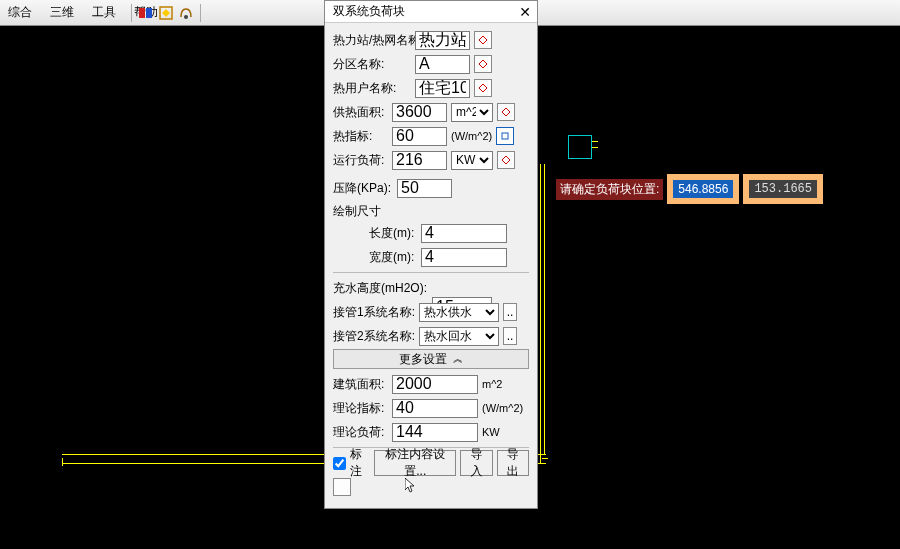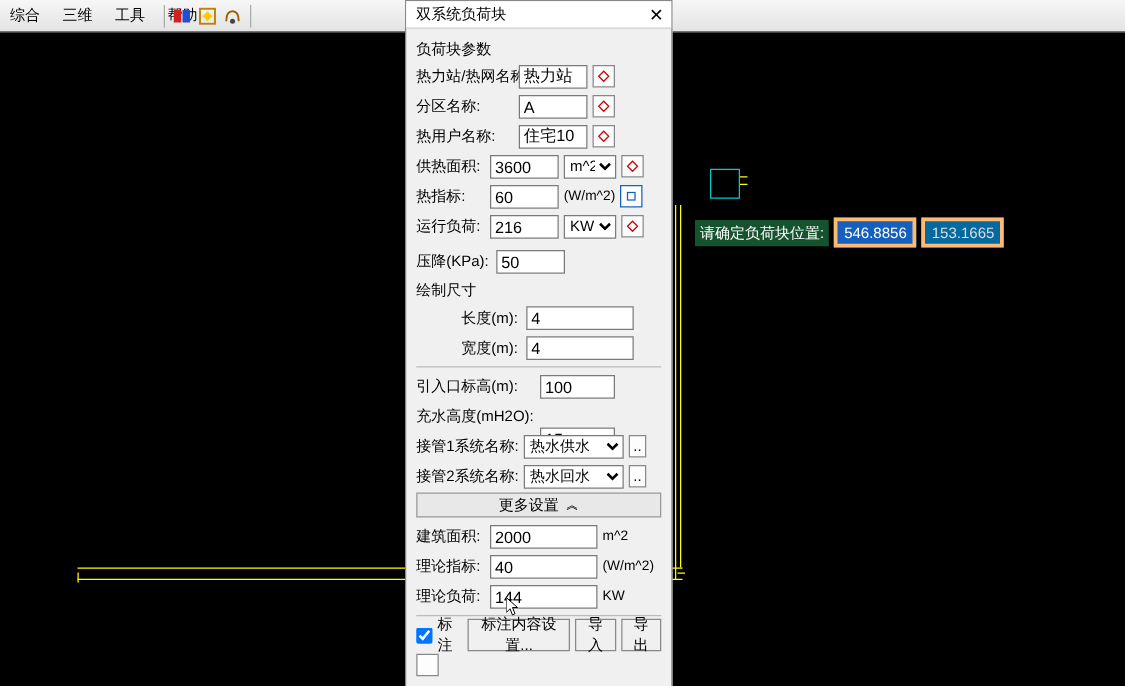--- a/index.html
+++ b/index.html
@@ -76,32 +76,33 @@
 .prompt {
   position:absolute;
   left:556px; top:174px;
   display:flex;
   align-items:center;
   gap:4px;
   z-index:4;
 }
 .prompt-label {
   color:#fff;
-  background:#14532d;
+  background:#7f1d1d;
   padding:2px 4px;
 }
 .prompt-val {
   color:#fff;
   background:#1560bd;
   padding:2px 5px;
-  border:3px solid #fdba74;
+  border:6px solid #fdba74;
 }
 .prompt-val.gray {
-  background:#0369a1;
+  background:#404040;
   color:#ddd;
+  font-family:Liberation Mono, monospace;
 }
 
 
 .dialog {
   position:absolute;
   left:324px; top:0;
   width:214px;
   background:#f0f0f0;
   border:1px solid #888;
   z-index:10;
@@ -138,21 +139,21 @@
 .lbl {
   color:#000;
   width:78px;
   white-space:nowrap;
 }
 .lbl.narrow { width:48px;margin-left:36px; }
 .inp {
   height:19px;
   border:1px solid #7a7a7a;
   background:#fff;
-  font-size:13px;
+  font-size:16px;
   padding:0 3px;
 }
 .inp-m { width:55px; }
 .inp-l { width:86px; }
 .sel {
   height:19px;
   border:1px solid #7a7a7a;
   background:#fff;
   font-size:12px;
 }
@@ -257,21 +258,20 @@
   <span class="prompt-val">546.8856</span>
   <span class="prompt-val gray">153.1665</span>
 </div>
 
 <div class="dialog">
   <div class="dlg-title">
     <span>双系统负荷块</span>
     <span class="close">✕</span>
   </div>
   <div class="dlg-body">
-    <div class="section-label">负荷块参数</div>
 
     <div class="row">
       <span class="lbl">热力站/热网名称:</span>
       <input class="inp inp-m" value="热力站" style="">
       <span class="iconbtn">
           <svg width="10" height="10">
             <path d="M1 5 L5 1 L9 5 L5 9 Z" fill="none" stroke="#c00" stroke-width="1"></path>
           </svg>
         </span>
     </div>
@@ -339,24 +339,20 @@
       <span class="lbl narrow">长度(m):</span>
       <input class="inp inp-l" value="4" style="">
     </div>
     <div class="row">
       <span class="lbl narrow">宽度(m):</span>
       <input class="inp inp-l" value="4" style="">
     </div>
 
     <hr class="hr">
 
-    <div class="row">
-      <span class="lbl" style="width:95px">引入口标高(m):</span>
-      <input class="inp" style="width: 60px;" value="100">
-    </div>
     <div class="row">
       <span class="lbl" style="width:95px">充水高度(mH2O):</span>
       <input class="inp" style="width: 60px; margin-top: 37px;" value="15">
     </div>
 
     <div class="row">
       <span class="lbl" style="width:82px">接管1系统名称:</span>
       <select class="sel" style="width:80px"><option>热水供水</option></select>
       <span class="iconbtn" style="width:14px">..</span>
     </div>

